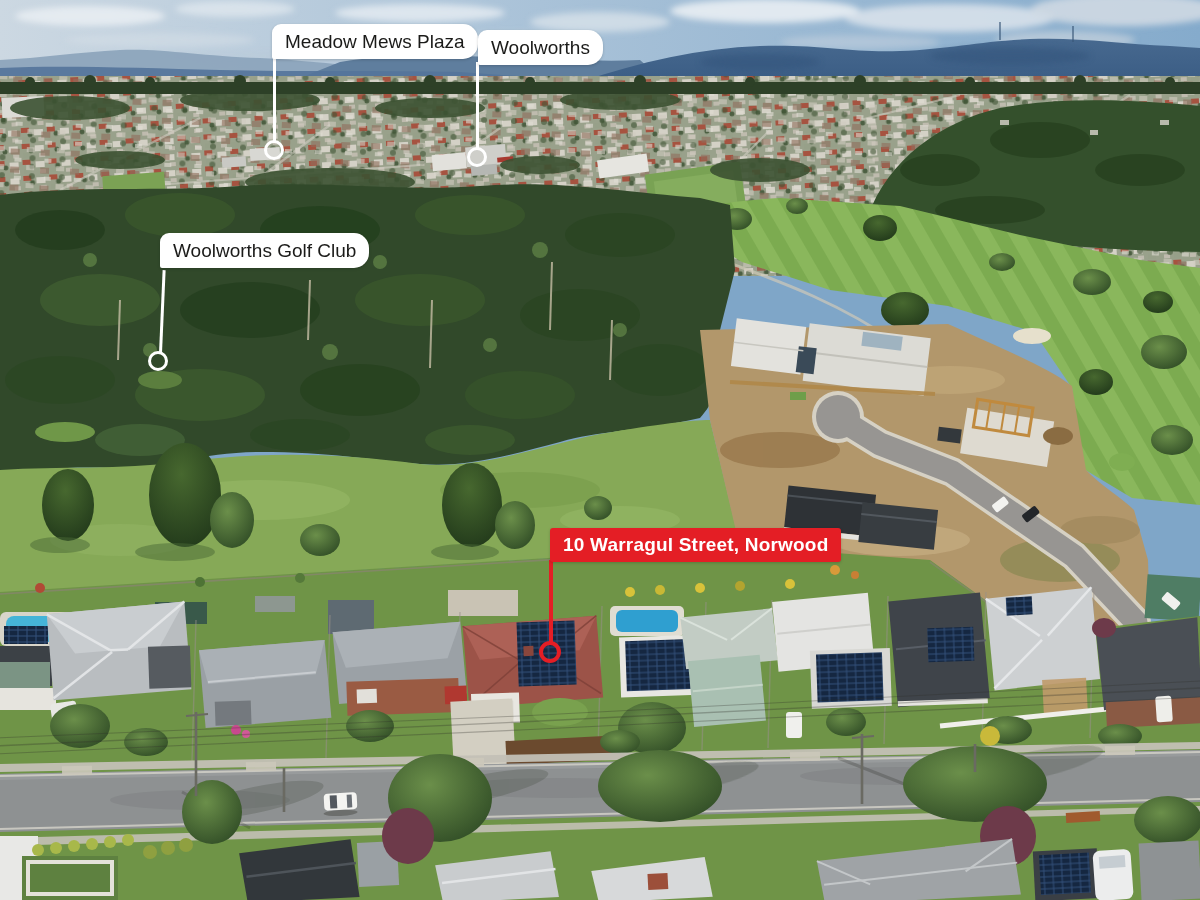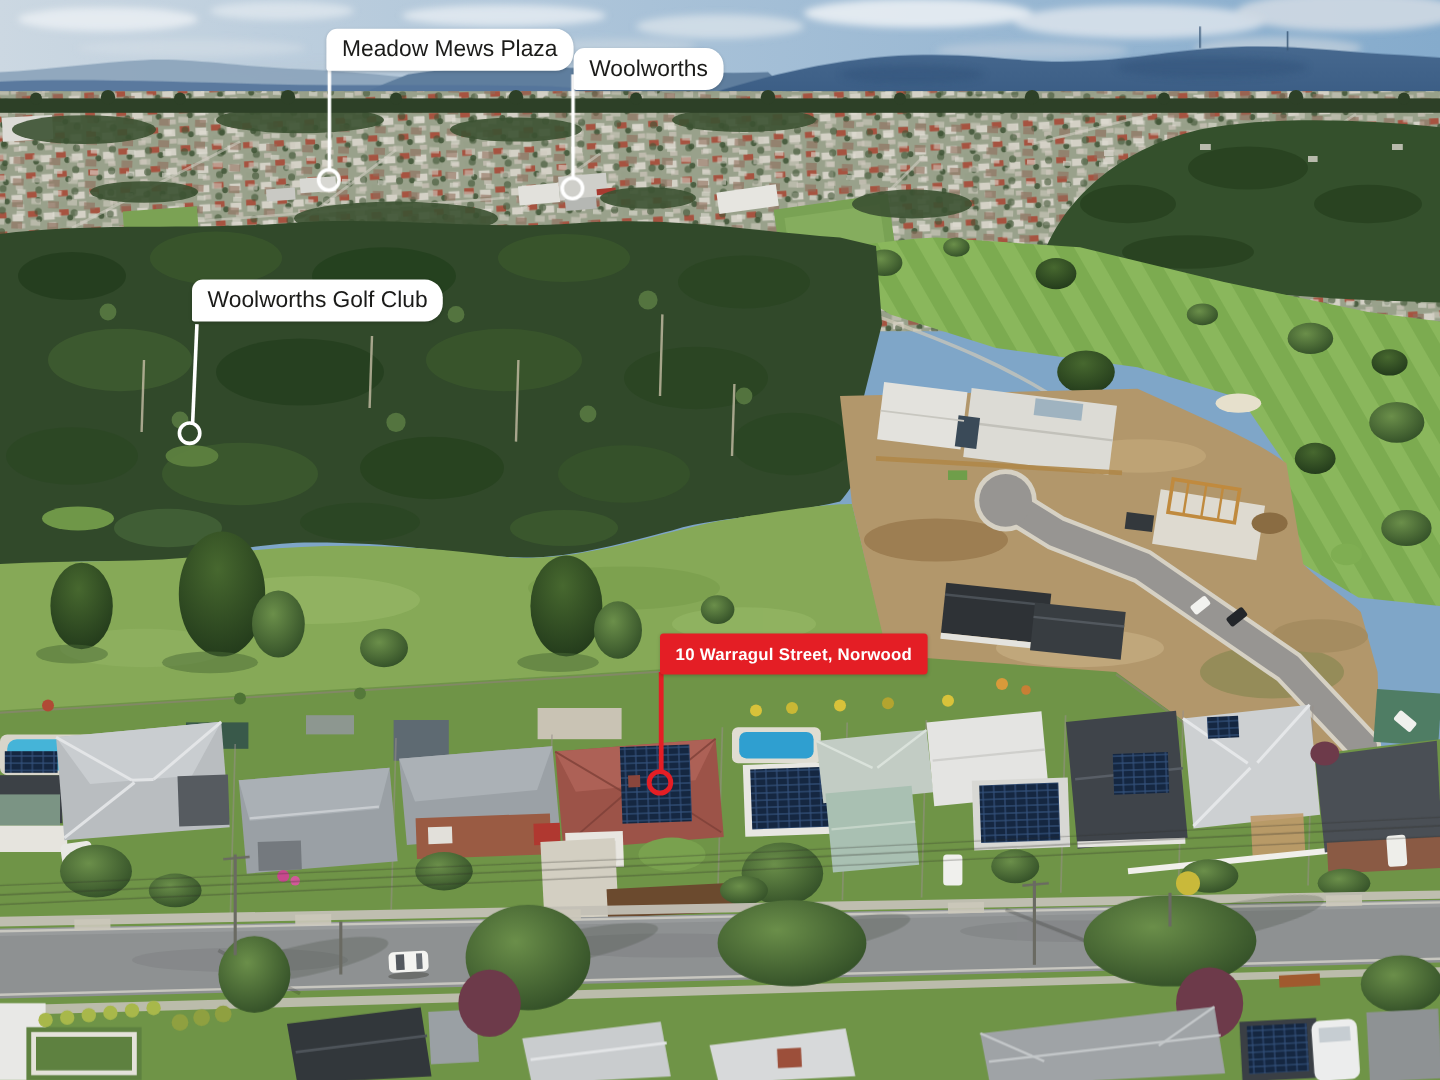--- a/index.html
+++ b/index.html
@@ -17,21 +17,21 @@
     background:var(--callout-bg,#fff);
     color:var(--callout-text,#1b1b19);
     border-radius:9px 15px 15px 2px;
     box-shadow:0 1px 3px rgba(0,0,0,.18);
     z-index:20;
   }
   .callout.red{
     background:var(--accent,#e41e25);
     color:var(--property-text,#fff);
     font-weight:bold;
-    font-size:14px;line-height:34px;
+    font-size:19px;line-height:34px;
     border-radius:3px;
     letter-spacing:.2px;
     text-align:right;
   }
   .leader{
     position:absolute;width:3px;background:#fff;z-index:15;
   }
   .leader.red{width:4px;background:var(--accent,#e41e25);}
   .ring{
     position:absolute;width:20px;height:20px;box-sizing:border-box;
@@ -627,21 +627,21 @@
     <line x1="852" y1="738" x2="874" y2="736" stroke="#6a6a62" stroke-width="2"></line>
   </g>
 </svg>
 
   <div class="leader" style="left:273px;top:57px;height:85px;"></div>
   <div class="ring" style="left:264px;top:140px;"></div>
   <div class="callout" style="left:272px;top:24px;">Meadow Mews Plaza</div>
 
   <div class="leader" style="left:476px;top:62px;height:87px;"></div>
   <div class="ring" style="left:467px;top:147px;"></div>
-  <div class="callout" style="left:478px;top:30px;margin-top:10px;">Woolworths</div>
+  <div class="callout" style="left:478px;top:30px;">Woolworths</div>
 
   <div class="leader" style="left:159px;top:270px;height:83px;transform:rotate(2.5deg);transform-origin:bottom center;"></div>
   <div class="ring" style="left:148px;top:351px;"></div>
   <div class="callout" style="left:160px;top:233px;">Woolworths Golf Club</div>
 
   <div class="leader red" style="left:549px;top:560px;height:83px;"></div>
   <div class="ring red" style="left:539px;top:641px;"></div>
   <div class="callout red" style="left:550px;top:528px;">10 Warragul Street, Norwood</div>
 
 </div>

